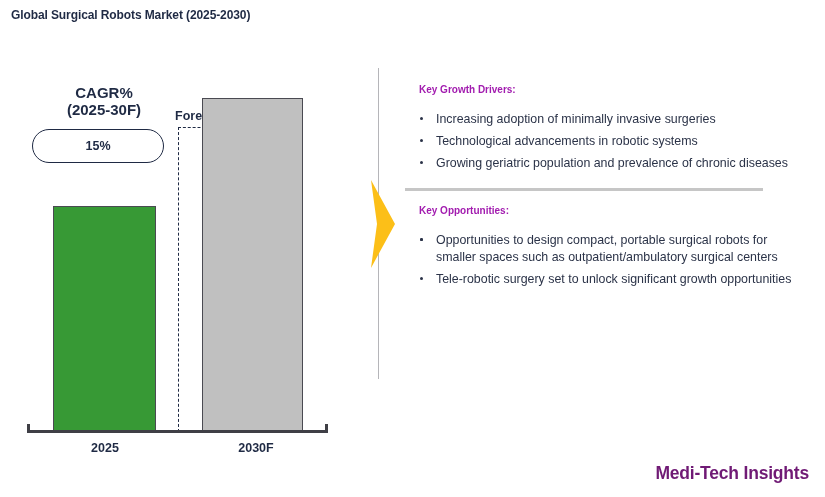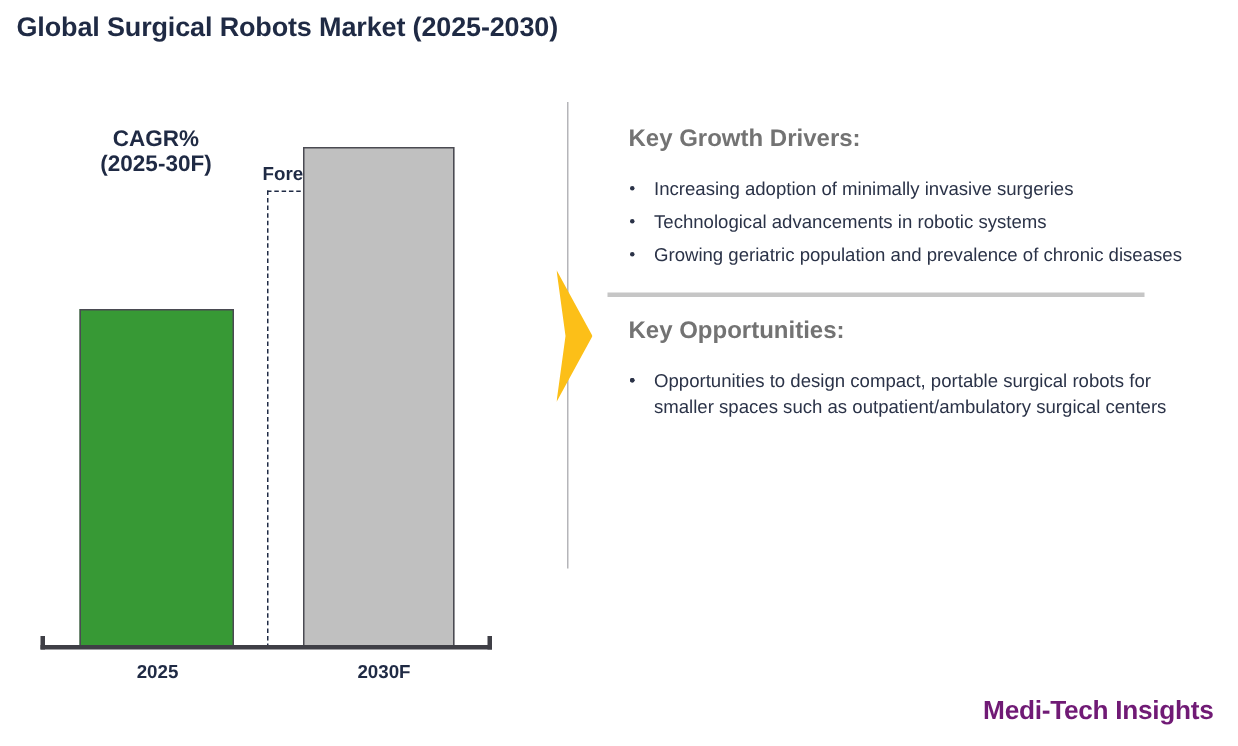--- a/index.html
+++ b/index.html
@@ -18,21 +18,21 @@
     height: 497px;
     background: #ffffff;
     overflow: hidden;
   }
 
   
   #page-title {
     position: absolute;
     left: 11px;
     top: 8px;
-    font-size: 18px;
+    font-size: 12px;
     font-weight: bold;
     color: #1f2a44;
     letter-spacing: -0.1px;
     white-space: nowrap;
   }
 
   
   #chart-panel {
     position: absolute;
     left: 0;
@@ -178,23 +178,23 @@
   }
 
   
   #content-panel {
     position: absolute;
     left: 398px;
     top: 84px;
     width: 412px;
   }
   .section-heading {
-    font-size: 16px;
-    font-weight: bold;
-    color: #737373;
+    font-size: 10px;
+    font-weight: bold;
+    color: #a21caf;
     margin: 0 0 6px 9px;
     padding-left: 12px;
   }
   ul.bullets {
     list-style: none;
     margin: 16px;
     padding: 0;
   }
   ul.bullets li {
     position: relative;
@@ -243,20 +243,23 @@
 
   <div id="page-title">Global Surgical Robots Market (2025-2030)</div>
 
   <div id="chart-panel">
 
     <div id="cagr-label">
       <div>CAGR%</div>
       <div>(2025-30F)</div>
     </div>
 
+    <div id="cagr-pill">
+      <span id="cagr-value">15%</span>
+    </div>
 
     <div id="forecast-label">Forecast</div>
     <div id="forecast-divider"></div>
     <div id="forecast-arrow-line"></div>
     <div id="forecast-arrow-head"></div>
 
     <div class="bar" id="bar-2025"></div>
     <div class="bar" id="bar-2030"></div>
 
     <div id="x-axis"></div>
@@ -294,18 +297,22 @@
 
     <div class="section-heading">Key Opportunities:</div>
     <ul class="bullets">
       <li>
         <span class="bullet-dot"></span>
       </li>
       <li>
         <span class="bullet-dot"></span>
         <span class="bullet-text">Opportunities to design compact, portable surgical robots for smaller spaces such as outpatient/ambulatory surgical centers</span>
       </li>
+      <li>
+        <span class="bullet-dot"></span>
+        <span class="bullet-text">Tele-robotic surgery set to unlock significant growth opportunities</span>
+      </li>
     </ul>
   </div>
 
   <div id="logo">Medi-Tech Insights</div>
 
 </div>
 
 </body></html>

